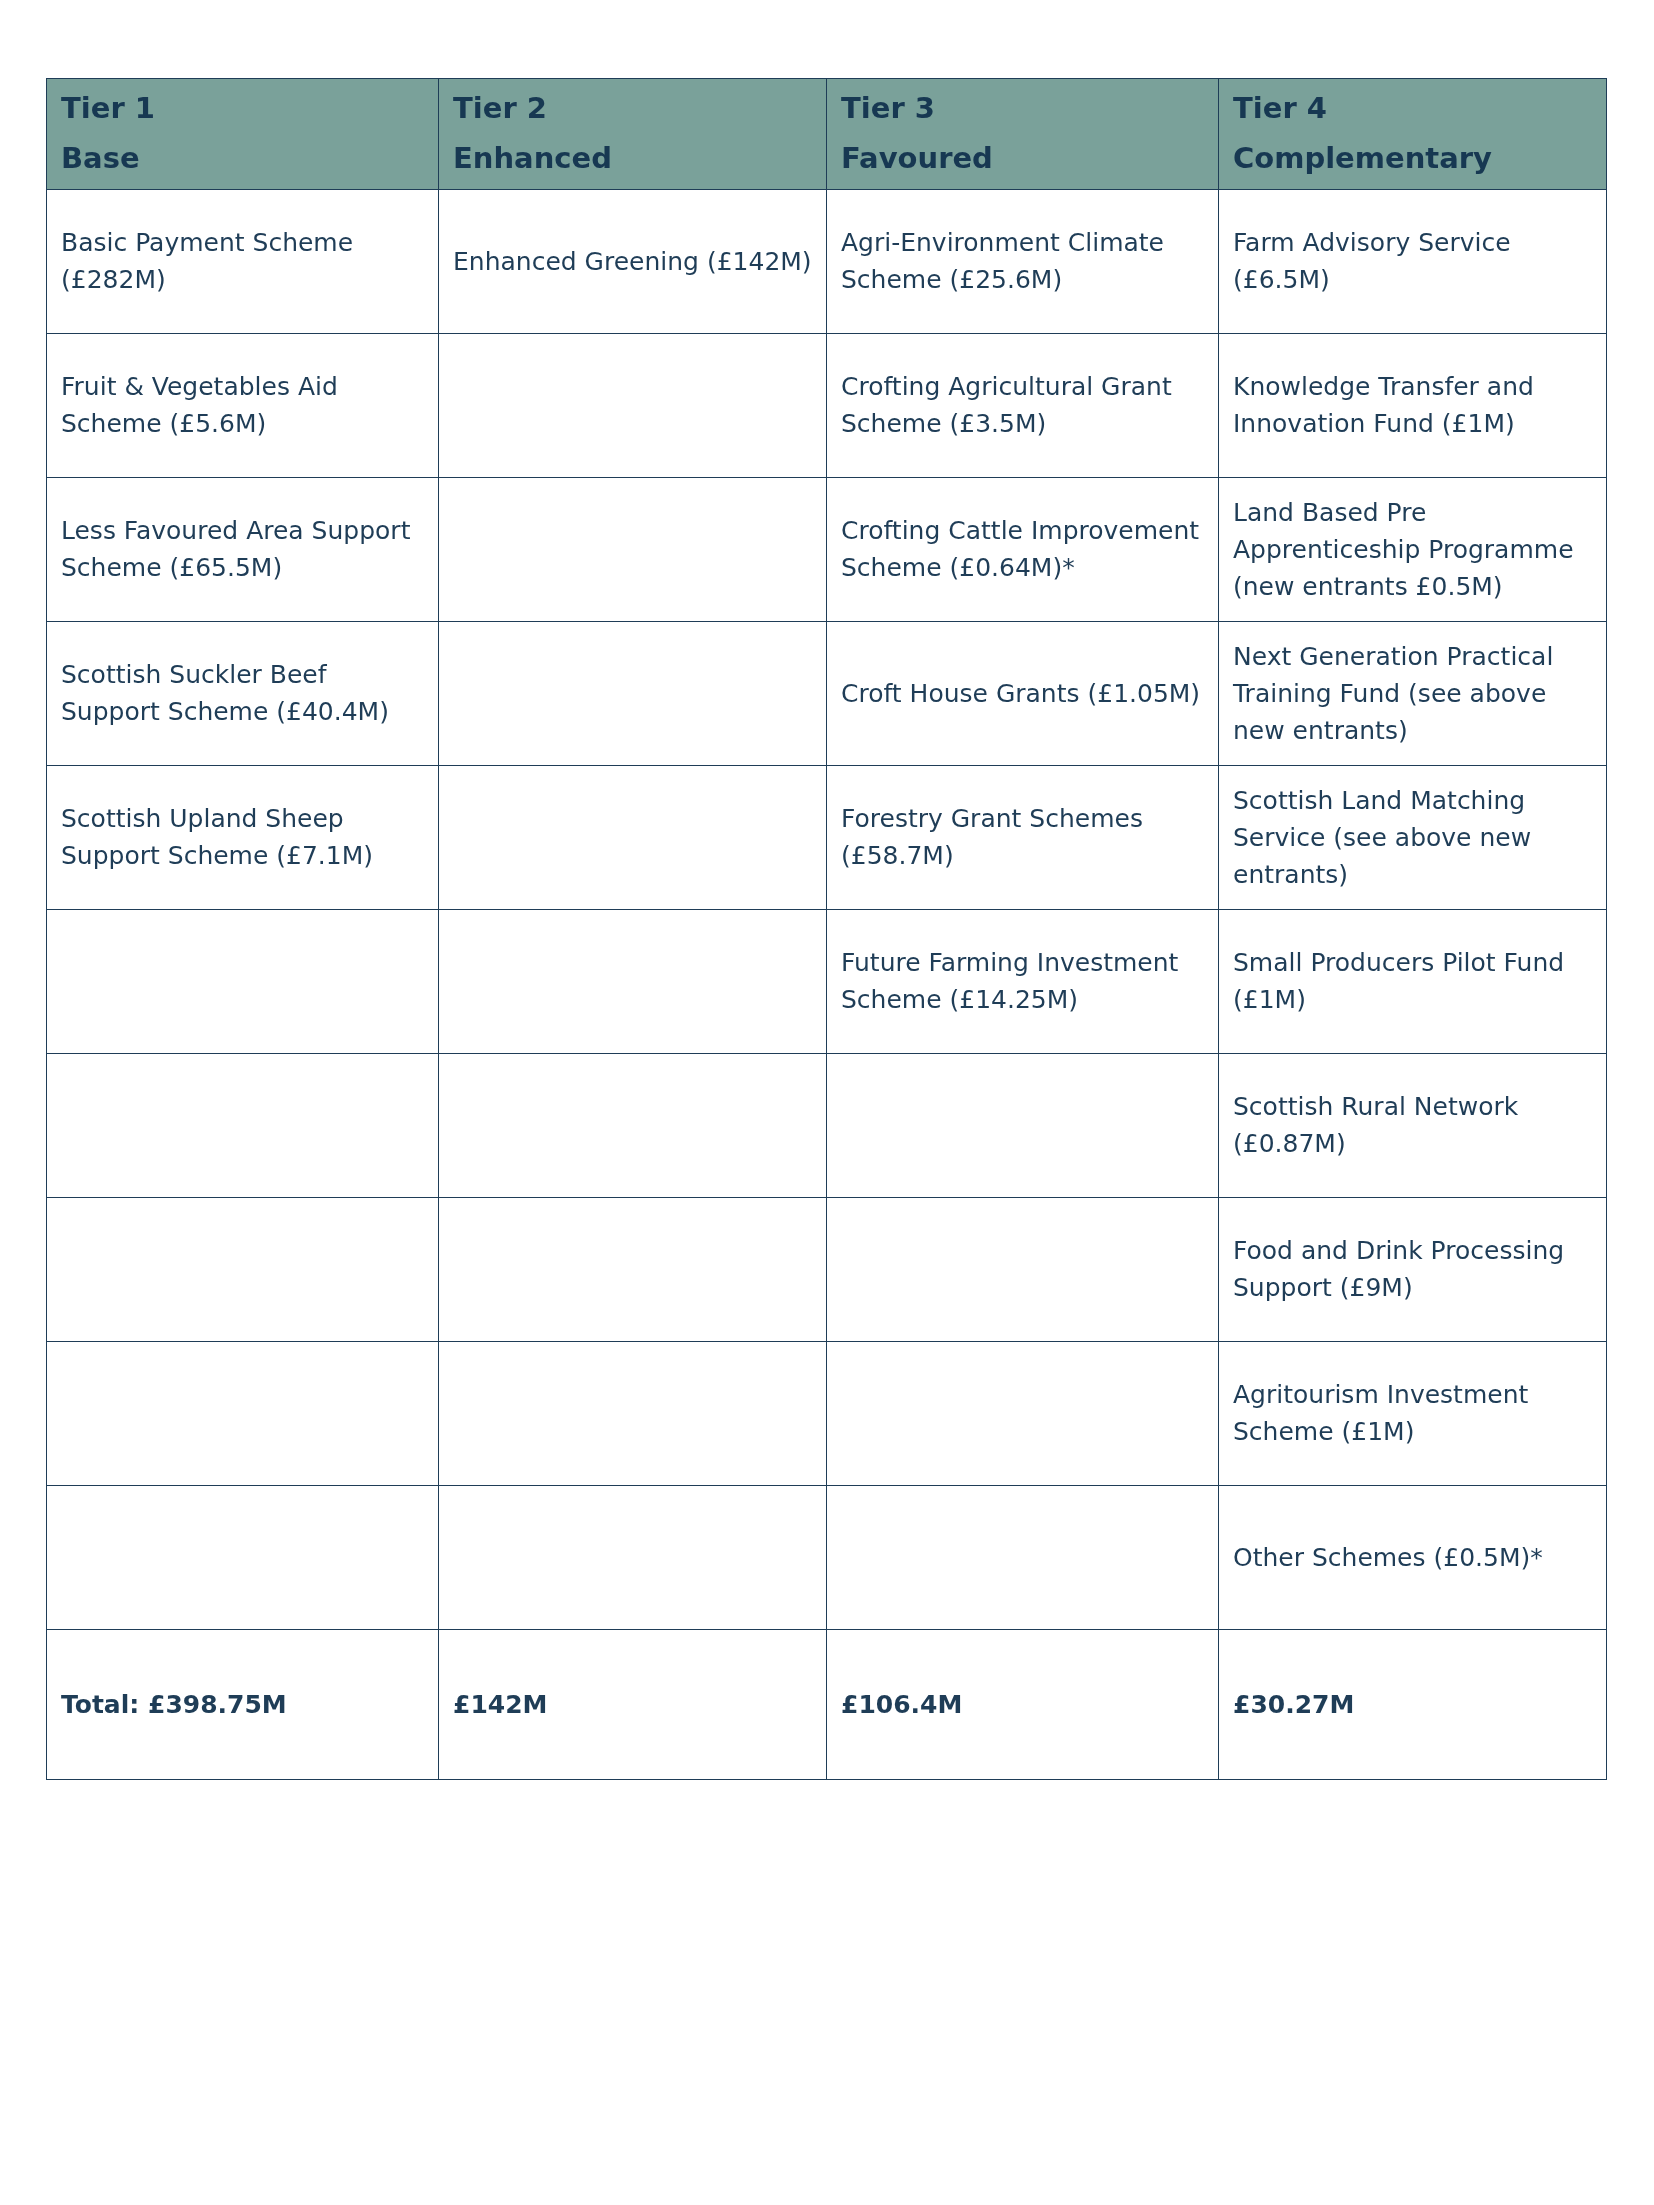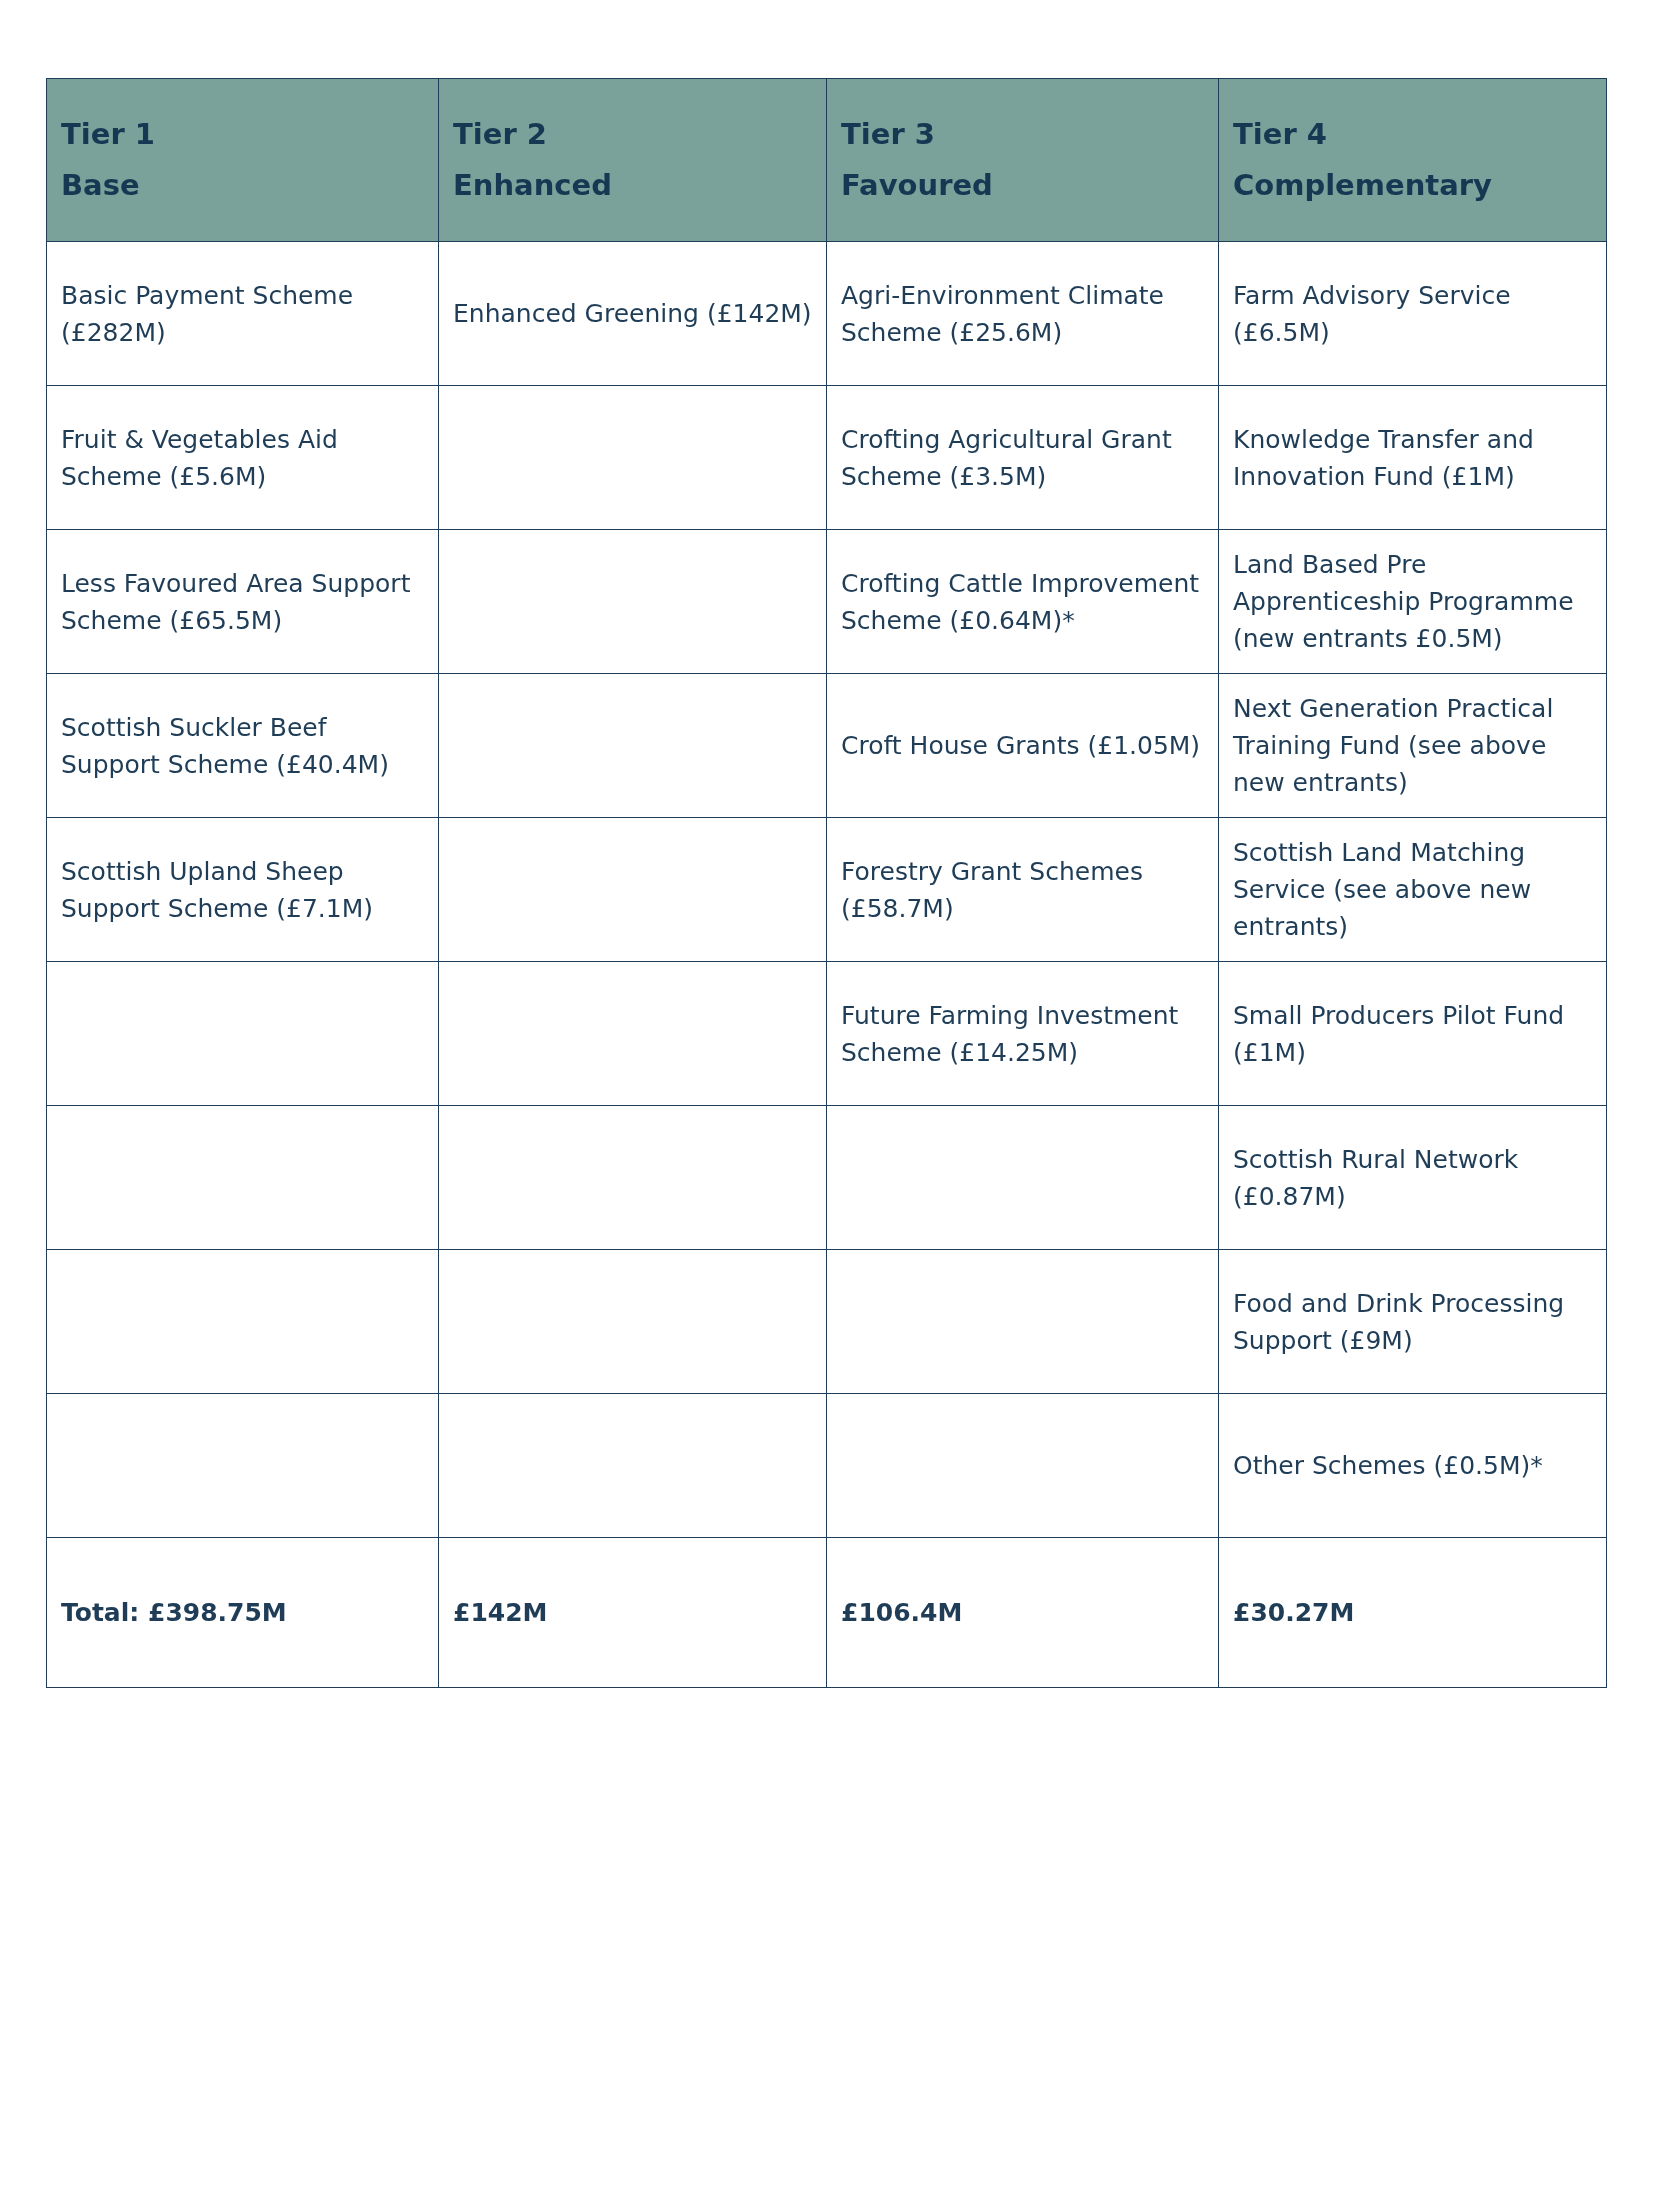--- a/index.html
+++ b/index.html
@@ -44,21 +44,21 @@
     padding: 10.6px 12.4px 10.6px 14px;
     text-align: left;
   }
 
   thead th {
     background: #7aa19a;
     color: #173852;
     font-size: 29px;
     font-weight: bold;
     line-height: 1.30;
-    height: 163px;
+    height: 110px;
     vertical-align: middle;
     padding-top: 8.8px;
   }
   thead th .hdr-line { display: block; }
   thead th .hdr-line + .hdr-line { margin-top: 13px; }
 
   tbody td {
     background: #ffffff;
     font-size: 25px;
     font-weight: 400;
@@ -222,20 +222,34 @@
           <td class="empty-cell">
               <span class="cell-text"></span>
             </td>
           <td class="empty-cell">
               <span class="cell-text"></span>
             </td>
           <td class="empty-cell">
               <span class="cell-text"></span>
             </td>
           <td>
+              <span class="cell-text">Agritourism Investment Scheme (£1M)</span>
+            </td>
+        </tr>
+        <tr>
+          <td class="empty-cell">
+              <span class="cell-text"></span>
+            </td>
+          <td class="empty-cell">
+              <span class="cell-text"></span>
+            </td>
+          <td class="empty-cell">
+              <span class="cell-text"></span>
+            </td>
+          <td>
               <span class="cell-text">Other Schemes (£0.5M)*</span>
             </td>
         </tr>
         <tr class="total-row">
           <td>
               <span class="cell-text">Total: £398.75M</span>
             </td>
           <td>
               <span class="cell-text">£142M</span>
             </td>

